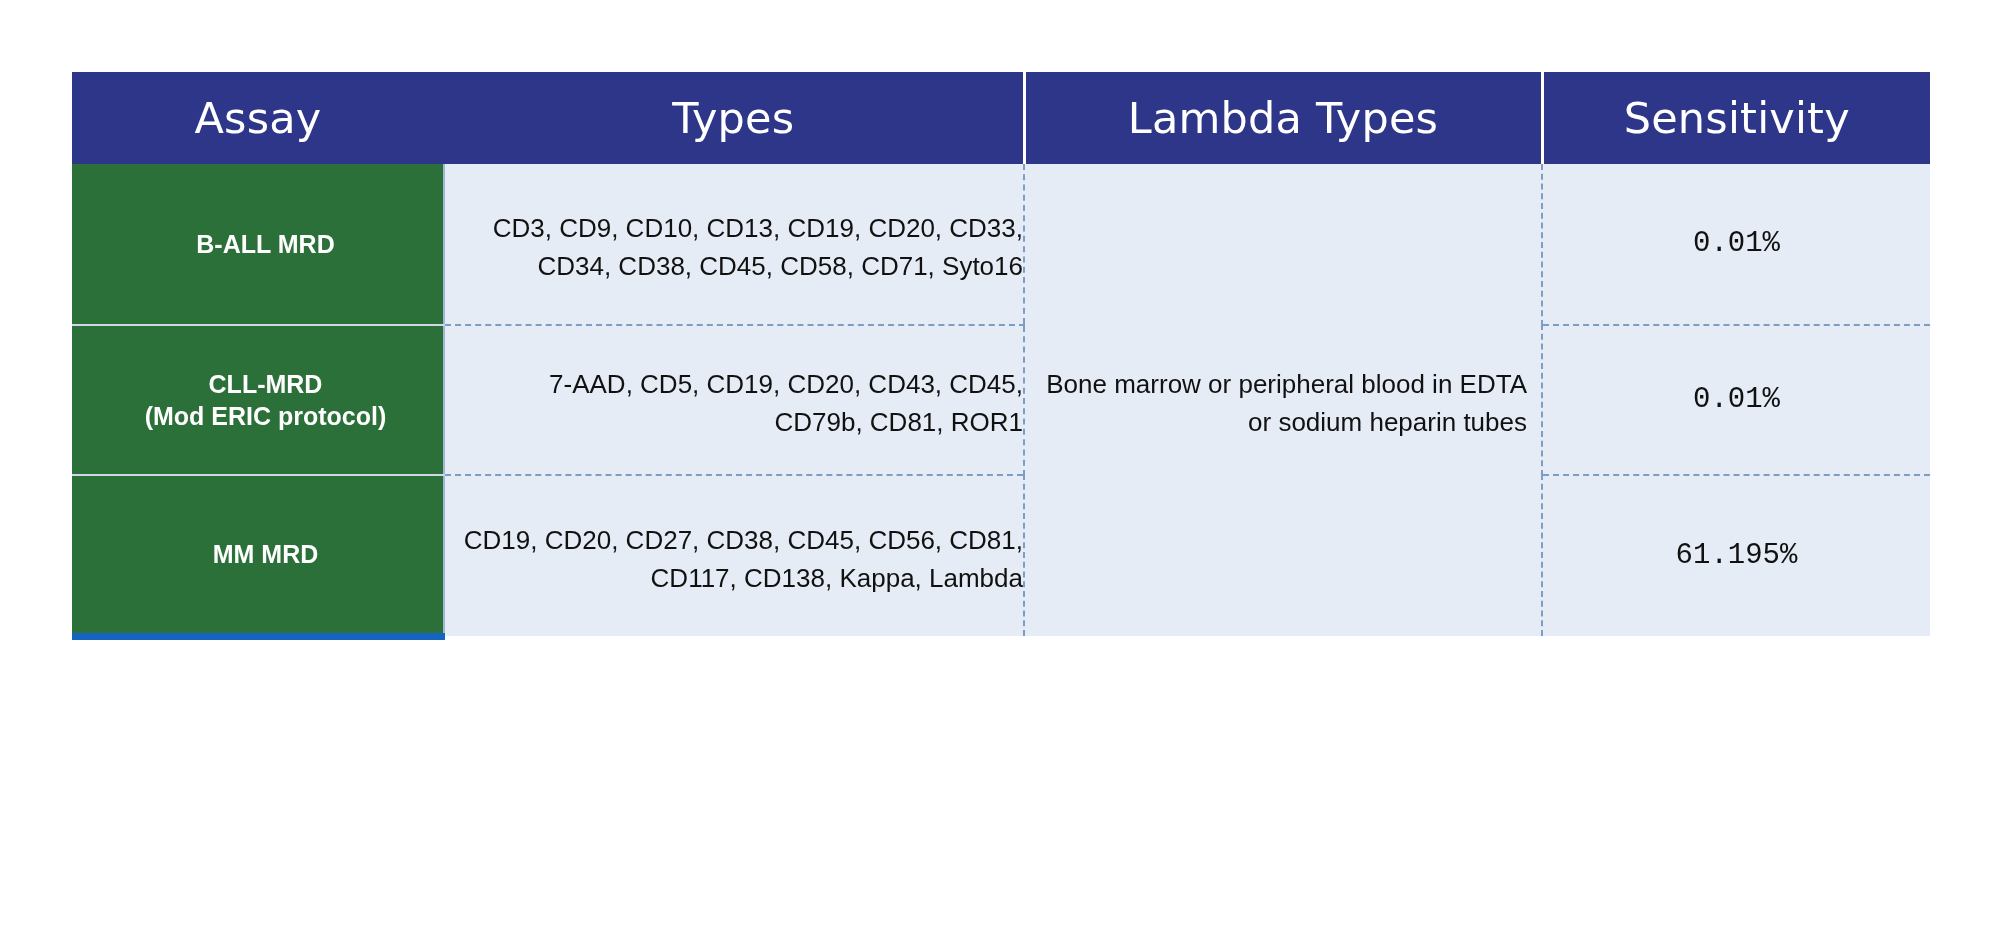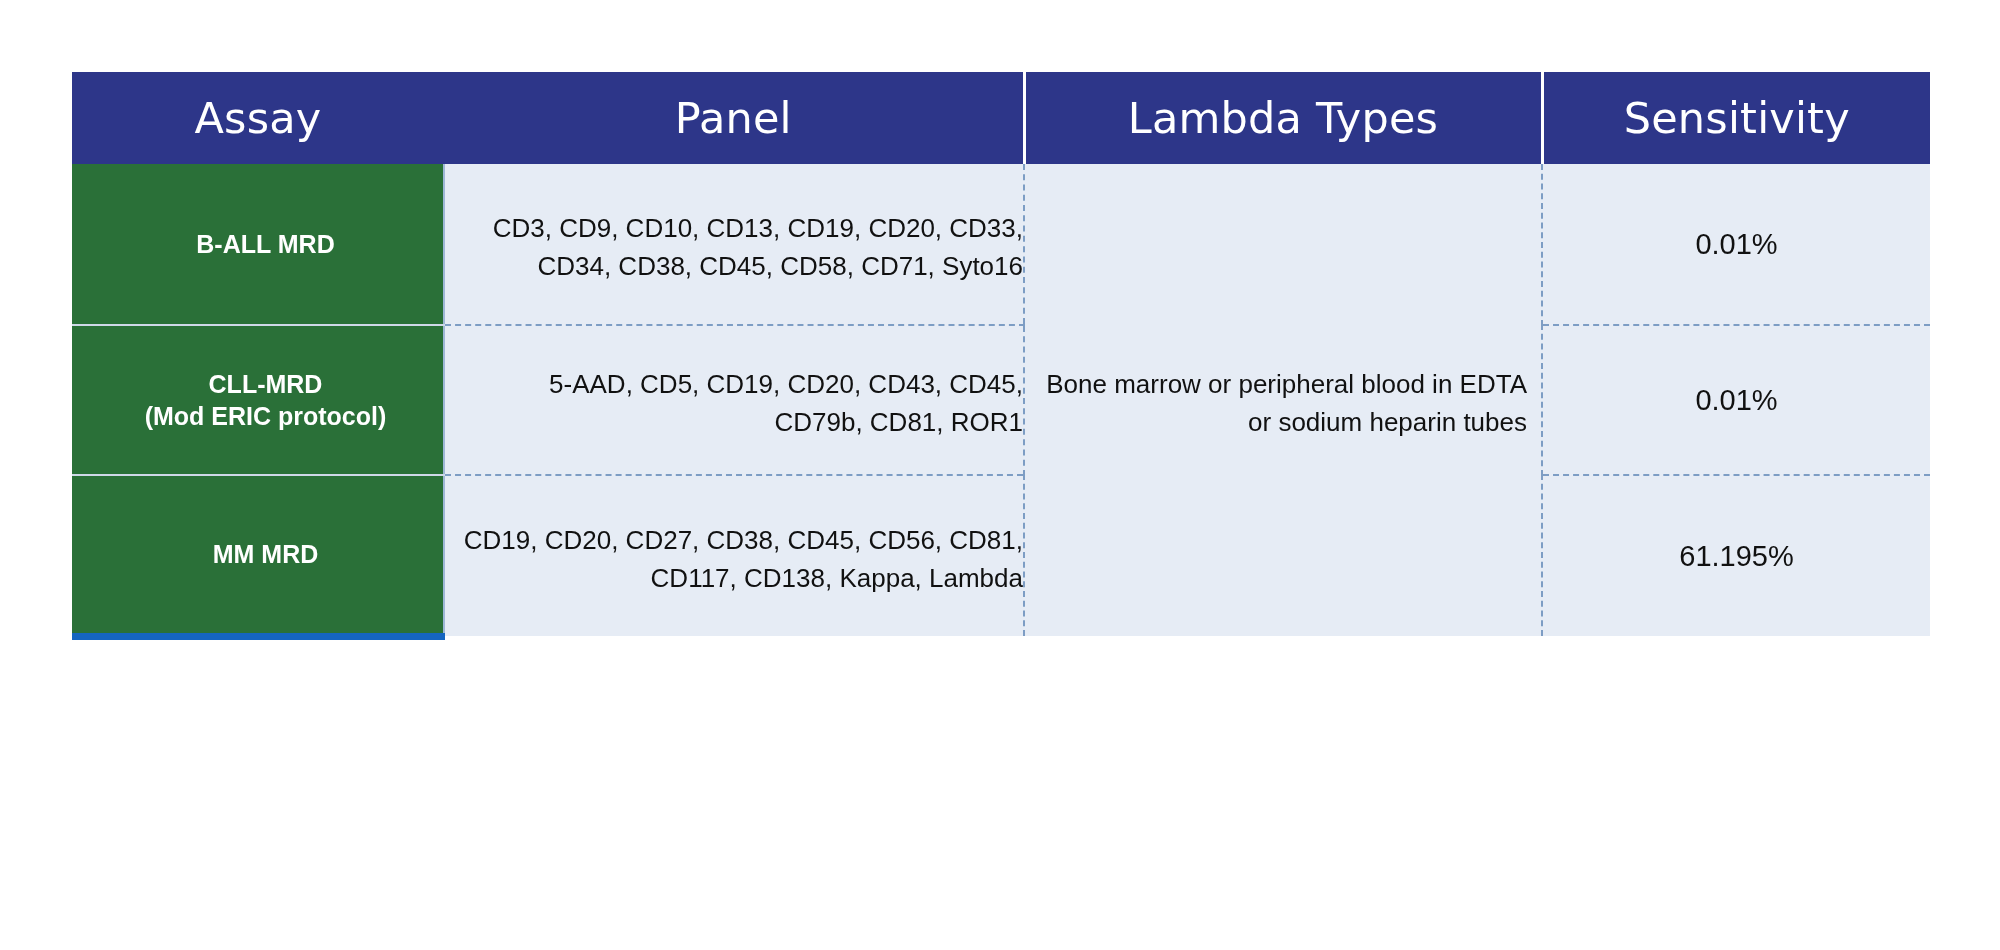--- a/index.html
+++ b/index.html
@@ -97,21 +97,21 @@
     border-right: 2px dashed #7d9dc4;
     padding-left: 20px;
     padding-right: 14px;
     vertical-align: middle;
     margin-top: 35px;
   }
 
   td.sens-cell {
     text-align: center;
     padding: 0;
-    font-family: Liberation Sans, sans-serif;
+    font-family: Liberation Mono, monospace;
     font-size: 29px;
     border-bottom: 2px dashed #7d9dc4;
     margin-top: 40px;
   }
   tr.row-last td.sens-cell {
     border-bottom: none;
   }
 
   
   tr.row-1 td { height: 152px; }
@@ -129,21 +129,21 @@
   <table class="assay-table">
     <colgroup>
       <col class="col-assay">
       <col class="col-panel">
       <col class="col-sample">
       <col class="col-sens">
     </colgroup>
     <thead>
       <tr>
         <th class="hdr-assay">Assay</th>
-        <th class="hdr-panel">Panel</th>
+        <th class="hdr-panel">Types</th>
         <th class="hdr-sample">Lambda Types</th>
         <th class="hdr-sens">Sensitivity</th>
       </tr>
     </thead>
     <tbody>
 
       <tr class="row-1">
         <td class="assay-cell">
           <span class="assay-line">B-ALL MRD</span>
         </td>
@@ -155,21 +155,21 @@
         </td>
         <td class="data-cell sens-cell">0.01%</td>
       </tr>
 
       <tr class="row-2">
         <td class="assay-cell">
           <span class="assay-line">CLL-MRD</span>
           <span class="assay-line">(Mod ERIC protocol)</span>
         </td>
         <td class="data-cell panel-cell">
-          <span class="panel-text">5-AAD, CD5, CD19, CD20, CD43, CD45, CD79b, CD81, ROR1</span>
+          <span class="panel-text">7-AAD, CD5, CD19, CD20, CD43, CD45, CD79b, CD81, ROR1</span>
         </td>
         <td class="data-cell sens-cell">0.01%</td>
       </tr>
 
       <tr class="row-3 row-last">
         <td class="assay-cell">
           <span class="assay-line">MM MRD</span>
         </td>
         <td class="data-cell panel-cell">
           <span class="panel-text">CD19, CD20, CD27, CD38, CD45, CD56, CD81, CD117, CD138, Kappa, Lambda</span>

